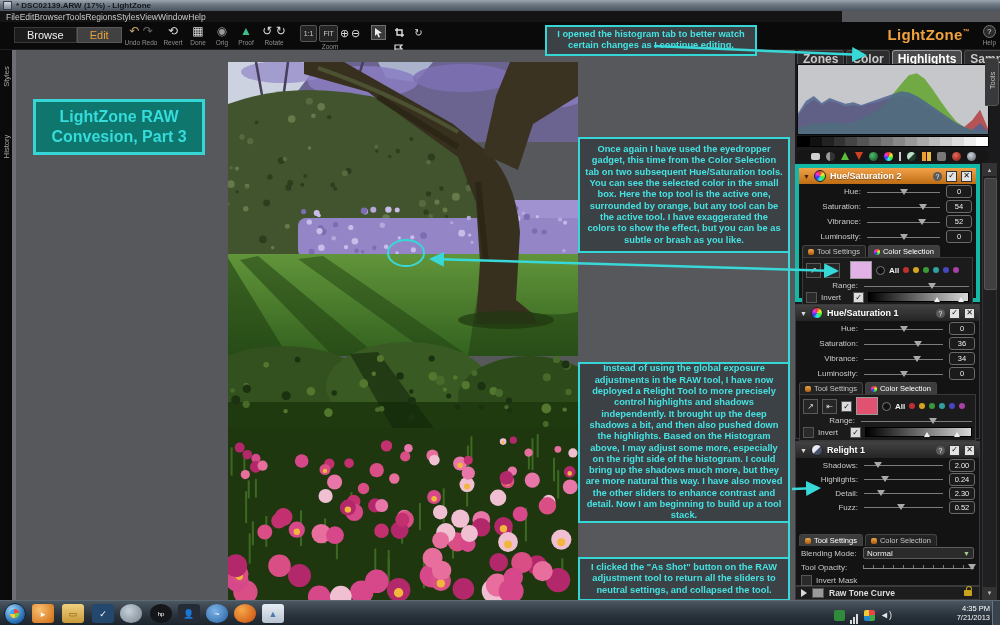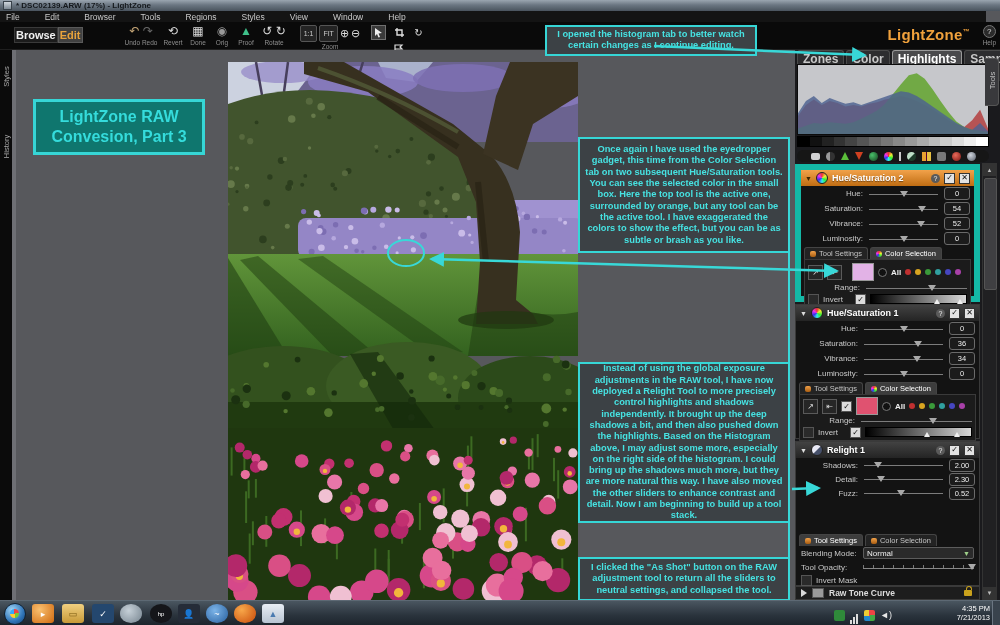--- a/index.html
+++ b/index.html
@@ -3,28 +3,28 @@
 <meta charset="utf-8">
 <style>
   html,body{margin:0;padding:0;background:#000;}
   #app{position:relative;width:1000px;height:625px;overflow:hidden;
        font-family:"Liberation Sans",sans-serif;background:#57585c;}
   
   .titlebar{position:absolute;left:0;top:0;width:1000px;height:11px;
     background:linear-gradient(#9aa5b0,#6b7682 45%,#4a545e);display:flex;align-items:center;gap:4px;padding-left:3px;box-sizing:border-box;}
   .titlebar .appico{width:7px;height:7px;background:linear-gradient(#cfd6dd,#7f8a94);border:1px solid #39424a;}
   .titlebar .ttl{font-size:8px;color:#14181c;font-weight:bold;line-height:10px;}
-  .menubar{position:absolute;left:0;top:11px;width:986px;height:11px;background:#141414;display:flex;gap:25px;align-items:center;padding-left:6px;box-sizing:border-box;}
+  .menubar{position:absolute;left:0;top:11px;width:842px;height:11px;background:#141414;display:flex;gap:0;align-items:center;padding-left:6px;box-sizing:border-box;}
   .menubar span{font-size:8.5px;color:#c9c9c9;cursor:default;}
   .toolbar{position:absolute;left:0;top:22px;width:1000px;height:28px;background:#0a0a0a;border-bottom:1px solid #1f1f1f;box-sizing:border-box;}
   .tg{position:absolute;top:3px;text-align:center;color:#ddd;}
   .tico{display:block;font-size:12px;line-height:13px;color:#dcdcdc;}
   .tlbl{display:block;font-size:6.5px;color:#8f8f8f;margin-top:1px;}
   .seg{position:absolute;left:14px;top:5px;display:flex;}
-  .seg span{font-size:11px;font-weight:bold;padding:1px 1px;}
+  .seg span{font-size:11px;font-weight:normal;padding:1px 12px;}
   .seg .sb{color:#f0f0f0;background:#1c1c1c;border:1px solid #3a3a3a;}
   .seg .se{color:#e8a33c;background:#414141;border:1px solid #5a5a5a;}
   .zbtn{display:inline-block;font-size:7px;padding:1px 3px;border:1px solid #555;background:#242424;color:#ccc;border-radius:2px;margin:0 1px;vertical-align:middle;}
   .zglass{font-size:11px;color:#ddd;vertical-align:middle;margin:0 1px;}
   .mico{display:inline-block;width:13px;height:13px;text-align:center;vertical-align:middle;margin:0 1px;}
   .mico.sel{background:#3a3a3a;border:1px solid #707070;}
   .brand{position:absolute;right:30px;top:4px;font-size:15px;font-weight:bold;color:#f0a13c;letter-spacing:.3px;}
   .brand sup{font-size:7px;}
   .helpbx{position:absolute;right:4px;top:3px;text-align:center;}
   .helpbx .q{display:block;margin:0 auto;width:11px;height:11px;border-radius:50%;background:#2b2b2b;border:1px solid #777;color:#ddd;font-size:8px;line-height:11px;}
@@ -42,21 +42,21 @@
   .histbox{position:absolute;left:797px;top:64px;width:192px;height:71px;background:#c6c7cb;border:1px solid #0c0c0c;box-sizing:border-box;}
   #hist{width:100%;height:100%;display:block;}
   .zonestrip{position:absolute;left:797px;top:136px;width:192px;height:11px;border:1px solid #000;box-sizing:border-box;
     background:linear-gradient(to right,#000 0 6.25%,#111 0 12.5%,#222 0 18.75%,#333 0 25%,#444 0 31.25%,#555 0 37.5%,#666 0 43.75%,#777 0 50%,#888 0 56.25%,#999 0 62.5%,#aaa 0 68.75%,#bbb 0 75%,#ccc 0 81.25%,#ddd 0 87.5%,#eee 0 93.75%,#fff 0 100%);}
   .iconstrip{position:absolute;left:797px;top:150px;width:192px;height:12px;background:#161616;border-radius:6px;display:flex;align-items:center;justify-content:center;gap:6px;}
   .tsico{width:9px;height:9px;display:inline-block;}
   .tools-vtab{position:absolute;left:985px;top:58px;width:13px;height:46px;background:#39393c;border:1px solid #555;border-left:none;border-radius:0 4px 4px 0;}
   .tools-vtab span{position:absolute;left:-15px;top:17px;}
   
   .panel{position:absolute;left:795px;width:185px;background:#131313;border:1px solid #3a3a3a;box-sizing:border-box;}
-  .panel.active{border:6px solid #14b8a6;}
+  .panel.active{border:4px solid #14b8a6;}
   .phead{height:16px;display:flex;align-items:center;gap:4px;padding:0 4px;background:linear-gradient(#424242,#242424);}
   .panel.active .phead{background:linear-gradient(#f2a24a,#bf6d13);}
   .ptitle{font-size:9px;font-weight:bold;color:#fff;flex:1;text-shadow:0 1px 1px rgba(0,0,0,.45);}
   .disc{font-size:7px;color:#ddd;} .panel.active .disc{color:#402800;}
   .wheel{width:10px;height:10px;border-radius:50%;background:#a66cc0;background:conic-gradient(#e33,#ee3,#3e3,#3ee,#33e,#e3e,#e33);border:1px solid #222;}
   .moon{width:10px;height:10px;border-radius:50%;background:linear-gradient(135deg,#e9e9f5 46%,#46506a 54%);border:1px solid #222;}
   .hq{width:9px;height:9px;border-radius:50%;background:#5a5a5a;color:#eee;font-size:7px;line-height:9px;text-align:center;}
   .hcb,.hx{width:9px;height:9px;background:#e3e3e3;border:1px solid #333;font-size:8px;line-height:8px;color:#111;text-align:center;}
   .srow{display:flex;align-items:center;height:15px;padding:0 4px;}
   .slabel{width:58px;text-align:right;font-size:8px;color:#c9c9c9;padding-right:6px;}
@@ -762,20 +762,27 @@
       <span class="hx">✕</span>
     </div>
     <div class="srow" style="height:14px;">
         <span class="slabel">Shadows:</span>
         <span class="strack">
           <i class="sthumb" style="left: 18%;"></i>
         </span>
         <span class="sval">2.00</span>
       </div>
     <div class="srow" style="height:14px;">
+        <span class="slabel">Highlights:</span>
+        <span class="strack">
+          <i class="sthumb" style="left: 26%;"></i>
+        </span>
+        <span class="sval">0.24</span>
+      </div>
+    <div class="srow" style="height:14px;">
         <span class="slabel">Detail:</span>
         <span class="strack">
           <i class="sthumb" style="left: 22%;"></i>
         </span>
         <span class="sval">2.30</span>
       </div>
     <div class="srow" style="height:14px;">
         <span class="slabel">Fuzz:</span>
         <span class="strack">
           <i class="sthumb" style="left: 47%;"></i>

